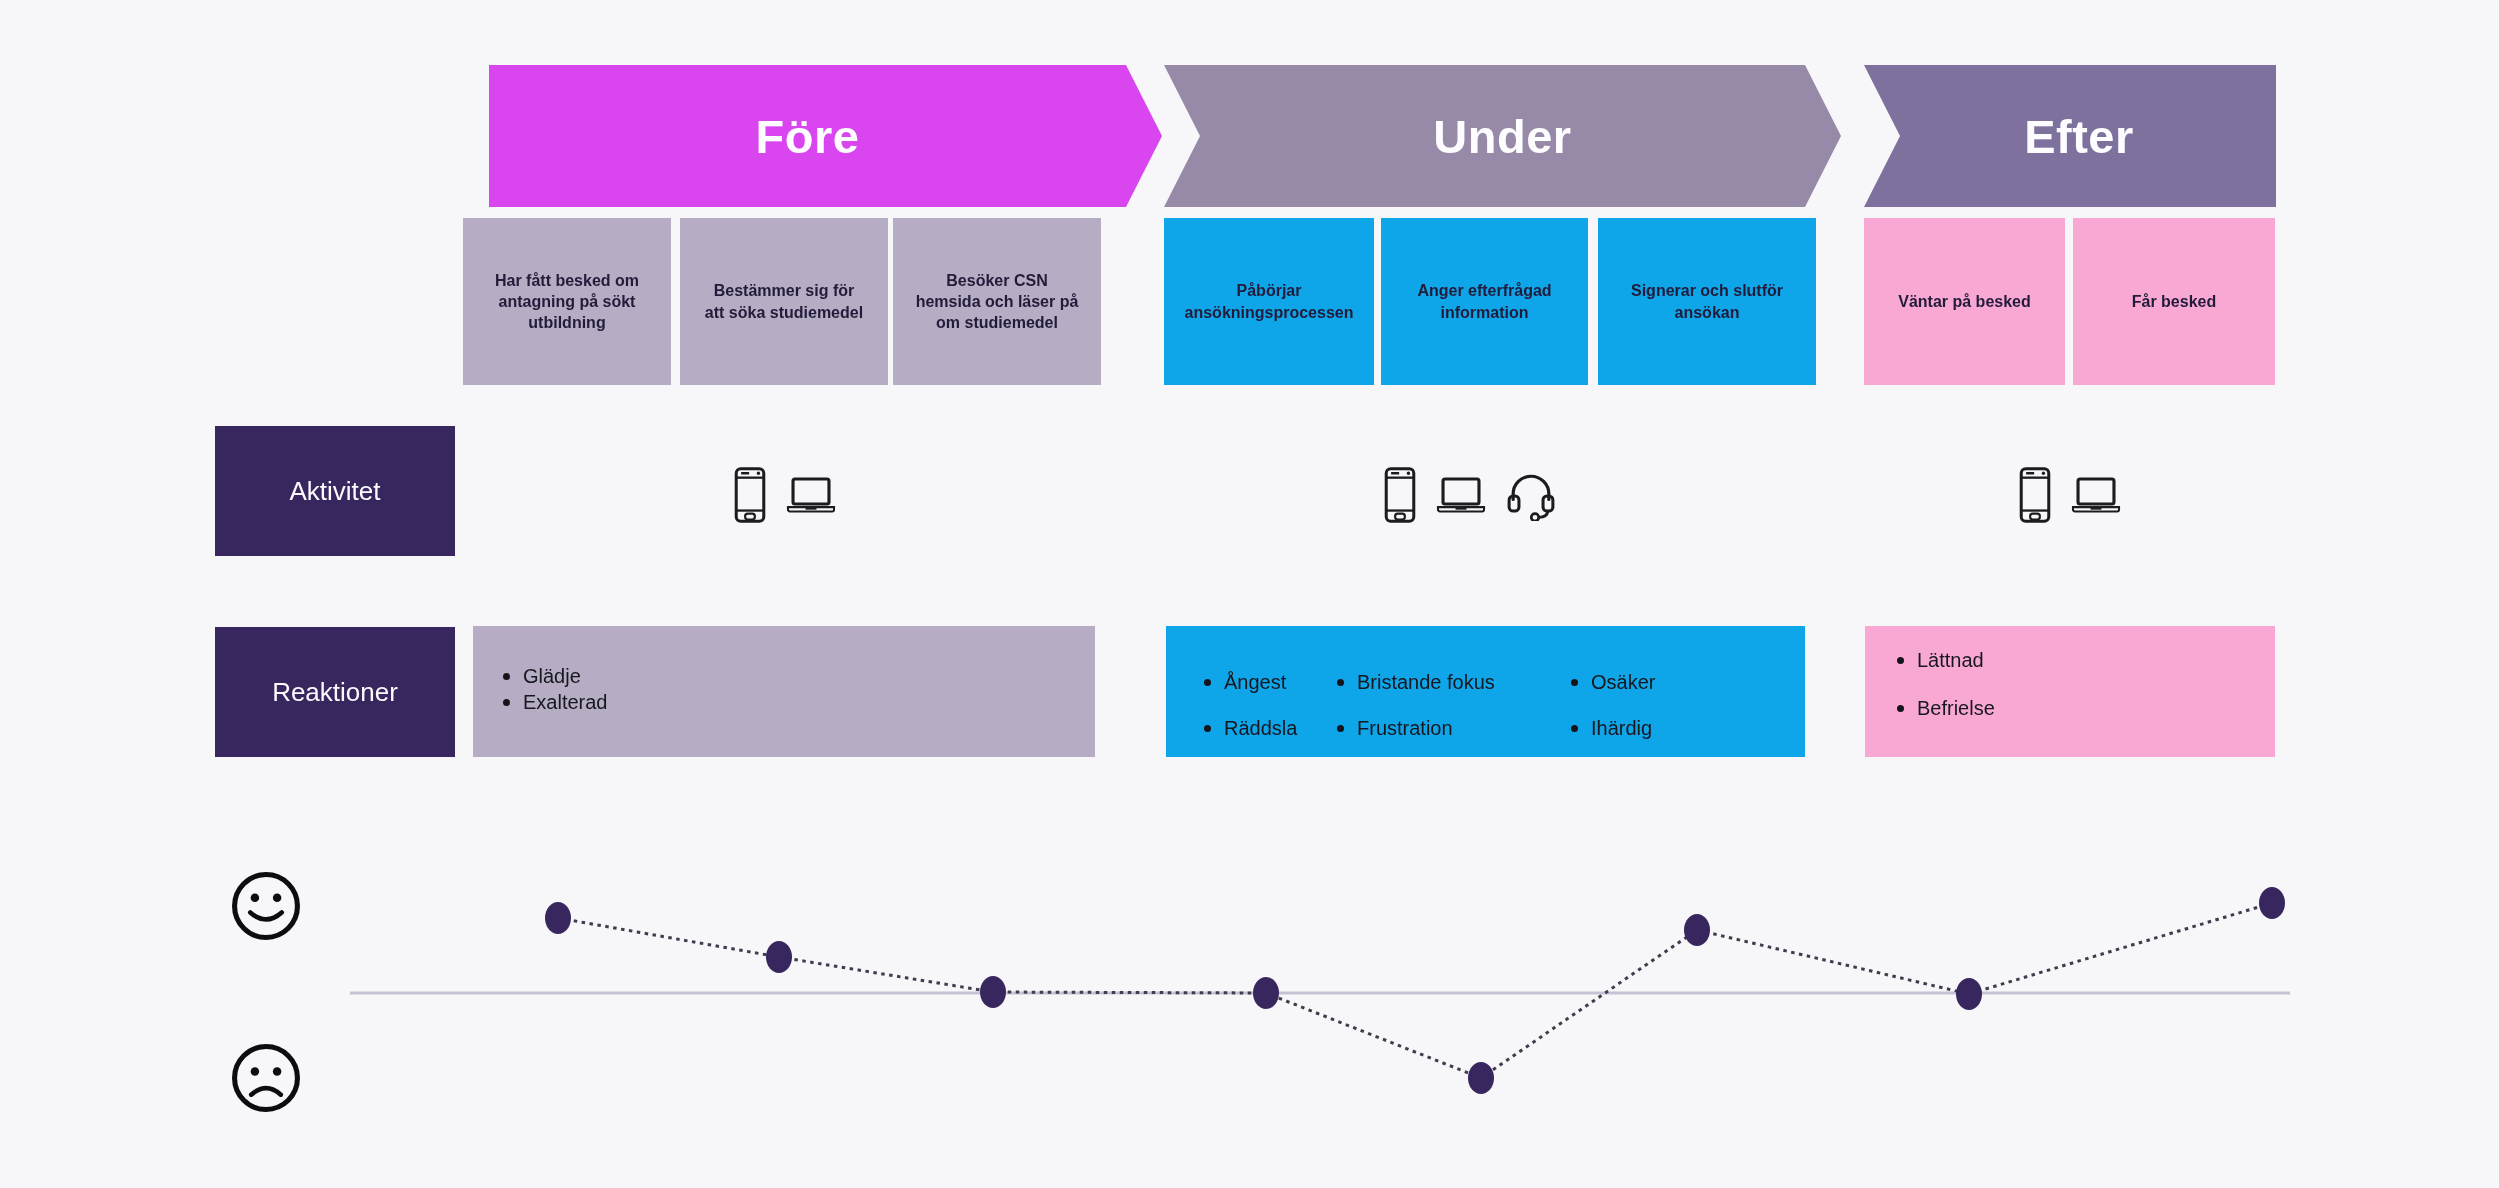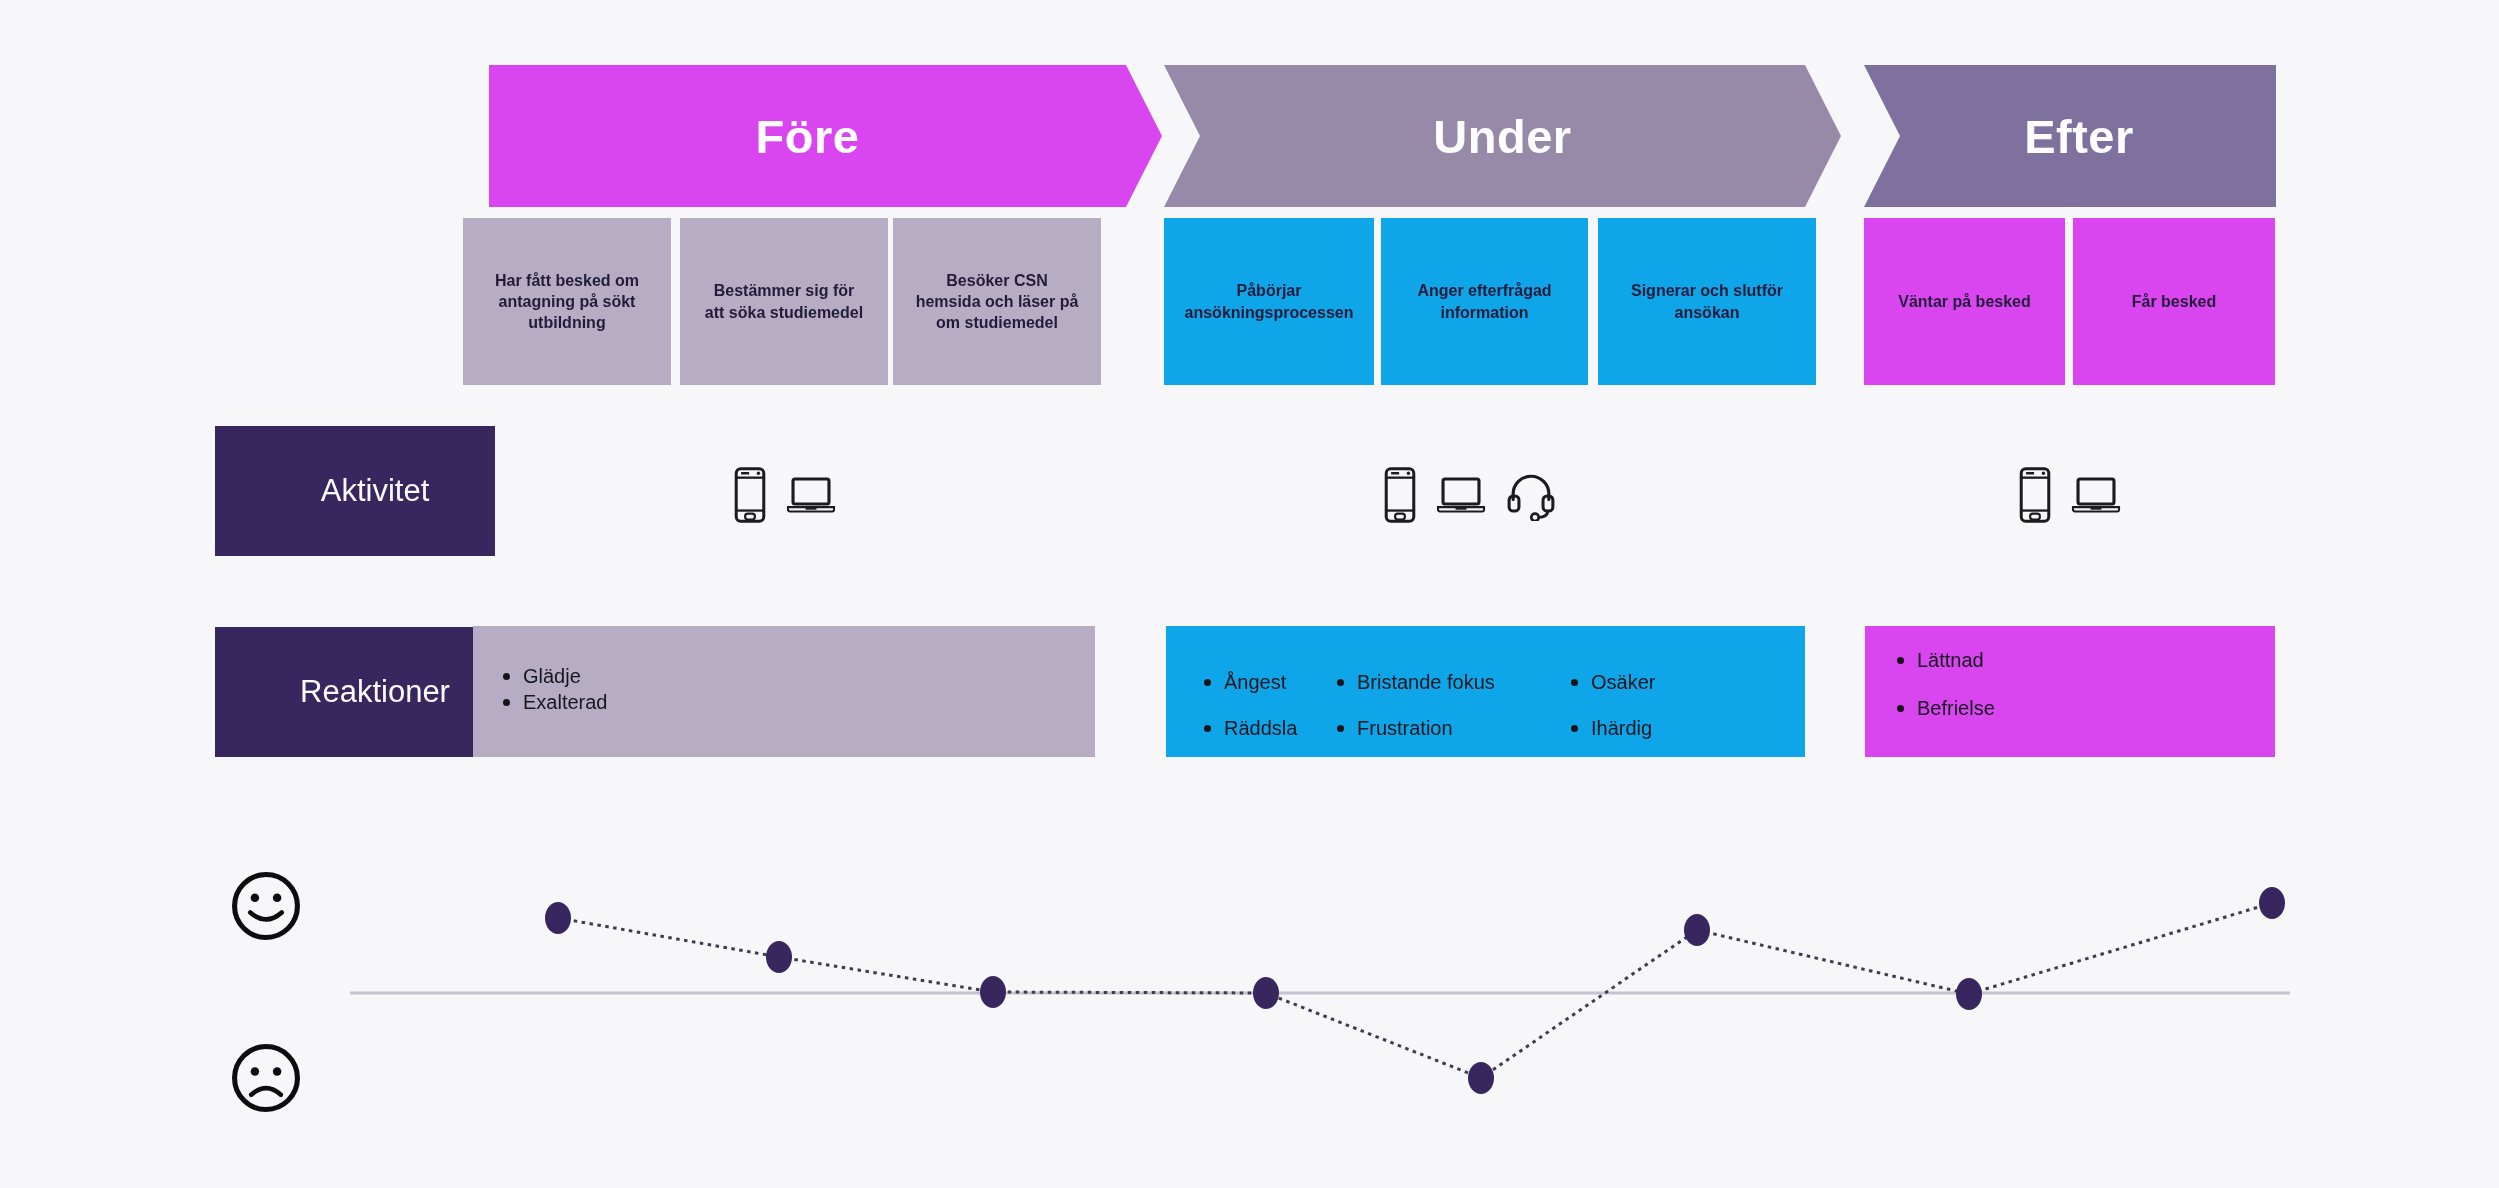--- a/index.html
+++ b/index.html
@@ -15,25 +15,25 @@
     clip-path:polygon(0 0,calc(100% - 36px) 0,100% 50%,calc(100% - 36px) 100%,0 100%,36px 50%);}
   .ph-efter{left:1864px;width:412px;background:#7f719d;padding-left:18px;box-sizing:border-box;
     clip-path:polygon(0 0,100% 0,100% 100%,0 100%,36px 50%);}
 
   
   .step{position:absolute;top:218px;height:167px;display:flex;align-items:center;justify-content:center;
     text-align:center;font-weight:700;font-size:16px;line-height:1.32;color:#221b3a;
     padding:0 22px;box-sizing:border-box;}
   .c-fore{background:#b6adc4;}
   .c-under{background:#0ea5e9;}
-  .c-efter{background:#d946ef;text-align:right;}
+  .c-efter{background:#f9a8d4;text-align:right;}
 
   
   .row-label{position:absolute;left:215px;width:240px;height:130px;background:#38265e;
-    display:flex;align-items:center;justify-content:center;color:#fbfafd;font-size:31px;font-weight:500;padding-left:40px;}
+    display:flex;align-items:center;justify-content:center;color:#fbfafd;font-size:26px;font-weight:500;}
 
   
   .icon-group{position:absolute;top:458px;height:74px;display:flex;align-items:center;justify-content:center;gap:20px;}
   .icon-group svg{display:block;}
 
   
   .reactions{position:absolute;top:626px;height:131px;box-sizing:border-box;color:#17171f;font-size:20px;}
   .rx-item{display:flex;align-items:center;}
   .bullet{width:7px;height:7px;border-radius:50%;background:#141419;margin-right:13px;flex:0 0 auto;}
   .rx-fore{left:473px;width:622px;padding:37px 11px 0 30px;}

